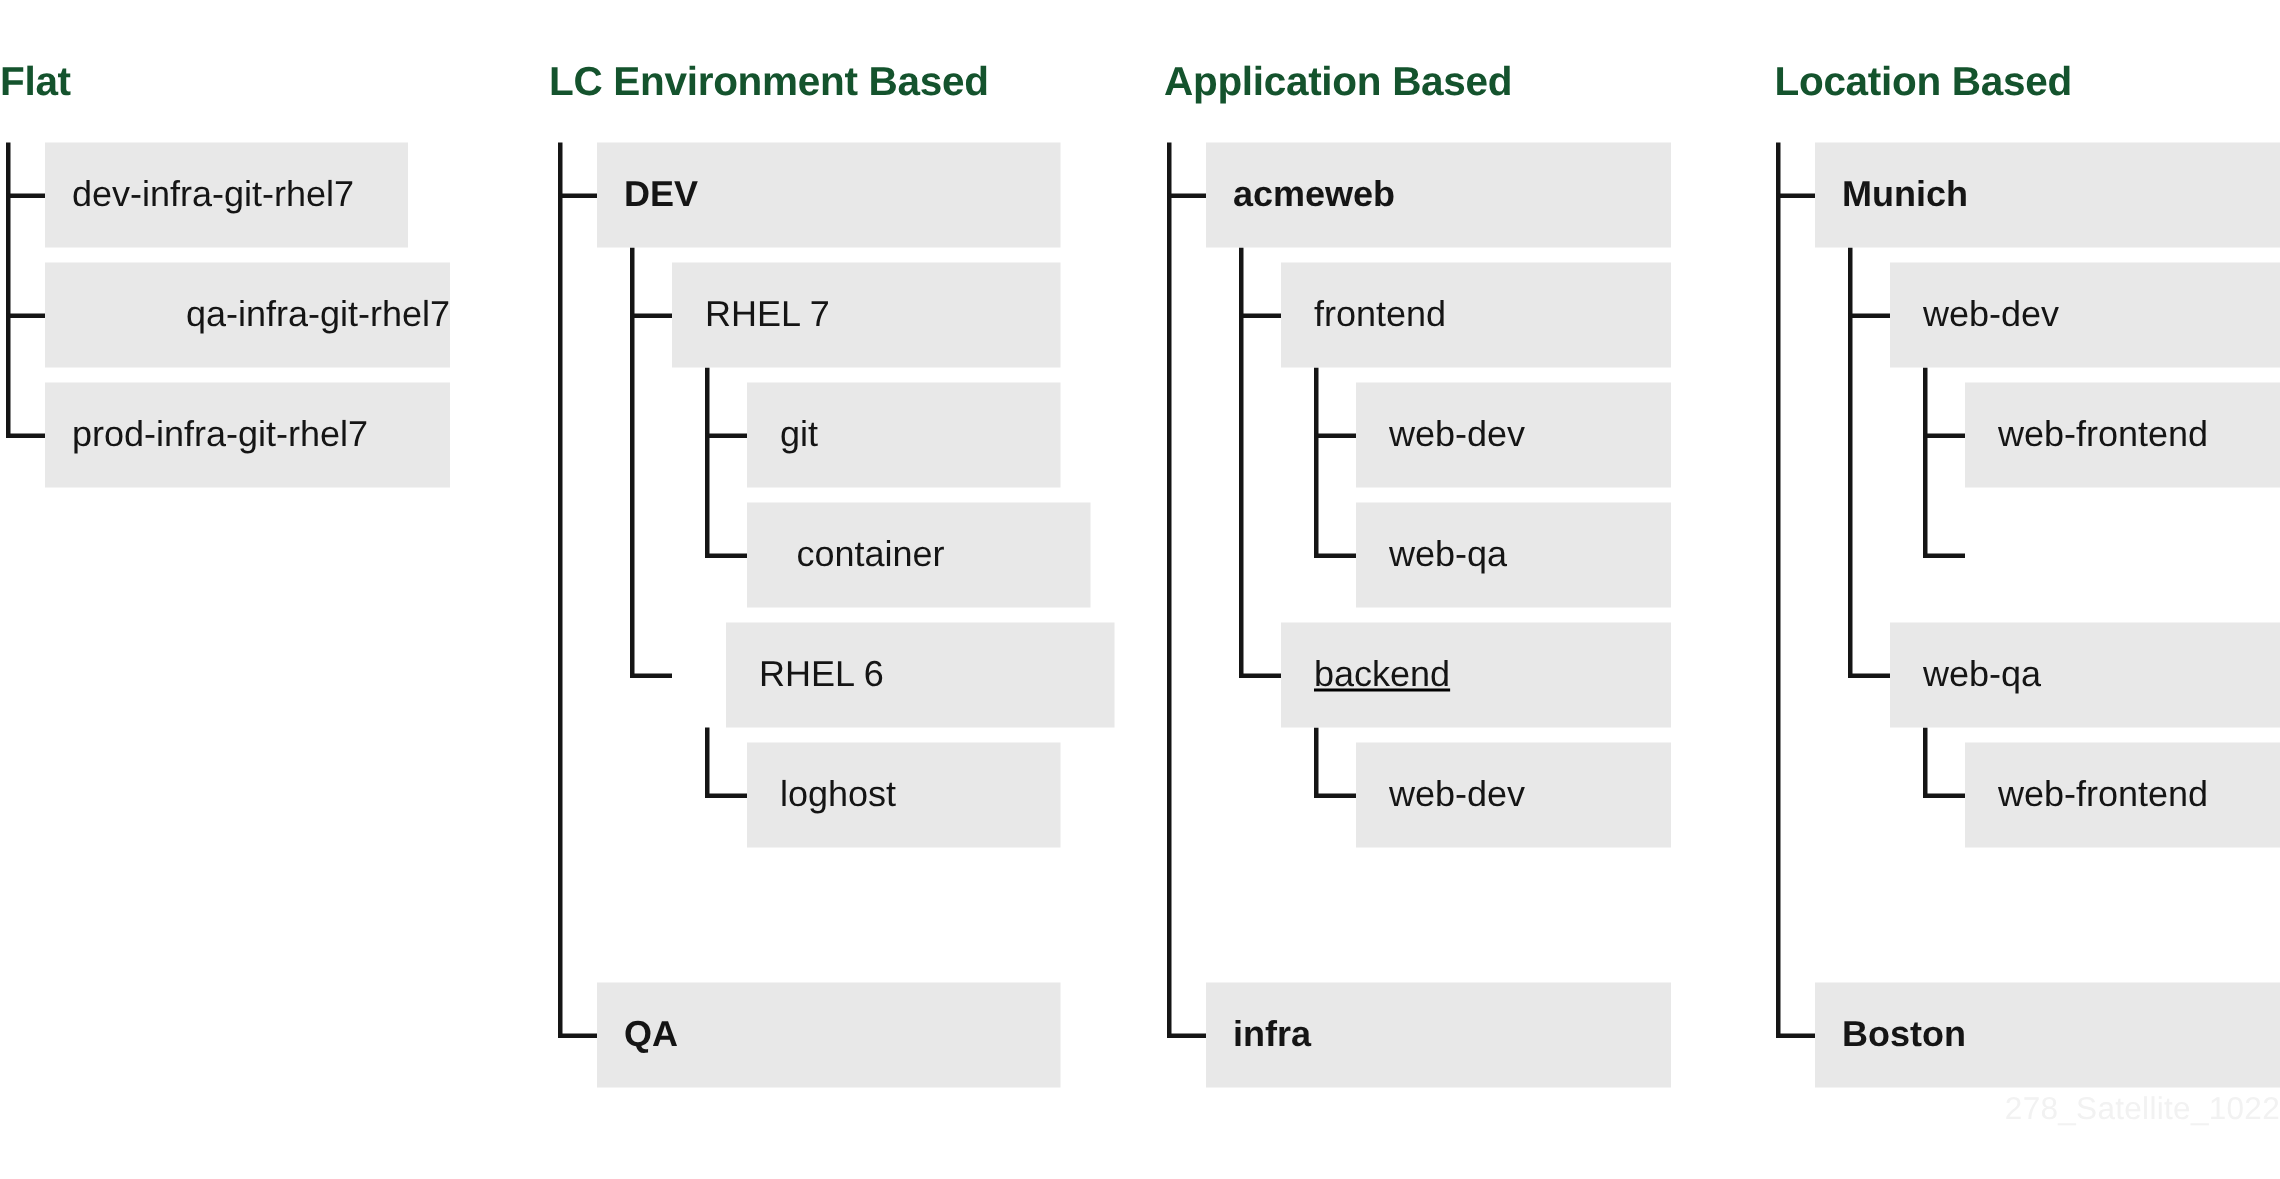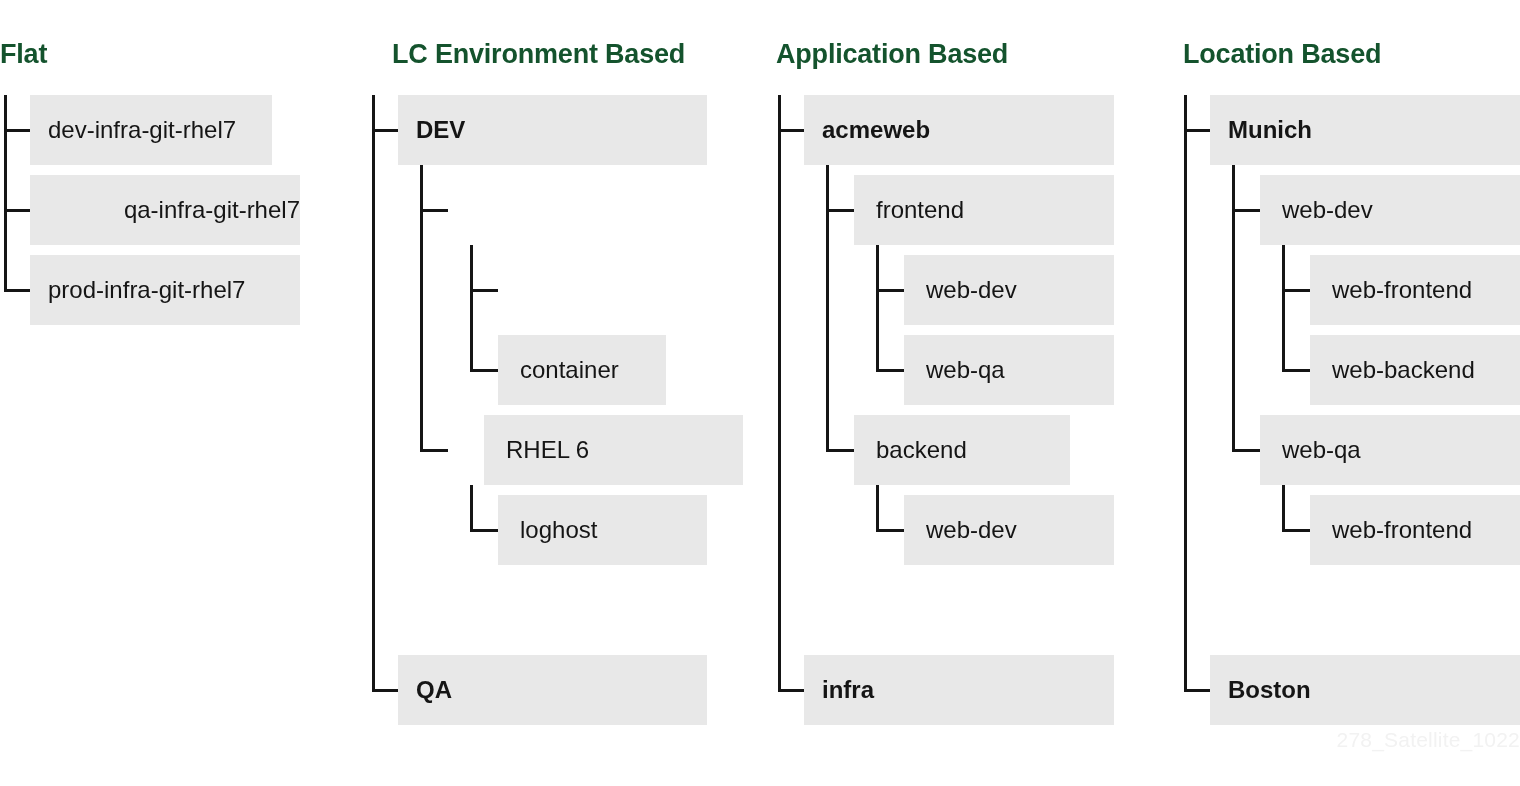--- a/index.html
+++ b/index.html
@@ -98,33 +98,39 @@
       <div class="connector-h" style="left: 4px; width: 26px; top: 208.5px;"></div>
       <div class="node-box" style="left: 30px; top: 175px; width: 270px; padding-left: 18px; justify-content: flex-end;">
         <span class="node-label">qa-infra-git-rhel7</span>
       </div>
       <div class="connector-h" style="left: 4px; width: 26px; top: 288.5px;"></div>
       <div class="node-box" style="left: 30px; top: 255px; width: 270px; padding-left: 18px;">
         <span class="node-label">prod-infra-git-rhel7</span>
       </div>
     </div>
     <div class="column" style="left: 0px; width: 1520px;">
-      <div class="col-title" style="left: 392px;">LC Environment Based</div>
+      <div class="col-title" style="left: 366px;">LC Environment Based</div>
       <div class="connector-v" style="left: 372px; top: 95px; height: 596.5px;"></div>
       <div class="connector-v" style="left: 420px; top: 165px; height: 286.5px;"></div>
       <div class="connector-v" style="left: 470px; top: 245px; height: 126.5px;"></div>
       <div class="connector-v" style="left: 470px; top: 485px; height: 46.5px;"></div>
       <div class="connector-h" style="left: 372px; width: 26px; top: 128.5px;"></div>
       <div class="node-box" style="left: 398px; top: 95px; width: 309px; padding-left: 18px;">
         <span class="node-label bold">DEV</span>
       </div>
       <div class="connector-h" style="left: 420px; width: 28px; top: 208.5px;"></div>
+      <div class="node-box" style="left: 448px; top: 175px; width: 259px; padding-left: 22px;">
+        <span class="node-label">RHEL 7</span>
+      </div>
       <div class="connector-h" style="left: 470px; width: 28px; top: 288.5px;"></div>
+      <div class="node-box" style="left: 498px; top: 255px; width: 209px; padding-left: 22px;">
+        <span class="node-label">git</span>
+      </div>
       <div class="connector-h" style="left: 470px; width: 28px; top: 368.5px;"></div>
-      <div class="node-box" style="left: 498px; top: 335px; width: 168px; padding-left: 22px;">
+      <div class="node-box" style="left: 498px; top: 335px; width: 229px; padding-left: 33px;">
         <span class="node-label">container</span>
       </div>
       <div class="connector-h" style="left: 420px; width: 28px; top: 448.5px;"></div>
       <div class="node-box" style="left: 448px; top: 415px; width: 259px; padding-left: 22px; margin-left: 36px;">
         <span class="node-label">RHEL 6</span>
       </div>
       <div class="connector-h" style="left: 470px; width: 28px; top: 528.5px;"></div>
       <div class="node-box" style="left: 498px; top: 495px; width: 209px; padding-left: 22px;">
         <span class="node-label">loghost</span>
       </div>
@@ -149,21 +155,21 @@
       </div>
       <div class="connector-h" style="left: 876px; width: 28px; top: 288.5px;"></div>
       <div class="node-box" style="left: 904px; top: 255px; width: 210px; padding-left: 22px;">
         <span class="node-label">web-dev</span>
       </div>
       <div class="connector-h" style="left: 876px; width: 28px; top: 368.5px;"></div>
       <div class="node-box" style="left: 904px; top: 335px; width: 210px; padding-left: 22px;">
         <span class="node-label">web-qa</span>
       </div>
       <div class="connector-h" style="left: 826px; width: 28px; top: 448.5px;"></div>
-      <div class="node-box" style="left: 854px; top: 415px; width: 216px; padding-left: 22px;">
+      <div class="node-box" style="left: 854px; top: 415px; width: 260px; padding-left: 22px; text-decoration: underline;">
         <span class="node-label">backend</span>
       </div>
       <div class="connector-h" style="left: 876px; width: 28px; top: 528.5px;"></div>
       <div class="node-box" style="left: 904px; top: 495px; width: 210px; padding-left: 22px;">
         <span class="node-label">web-dev</span>
       </div>
       <div class="connector-h" style="left: 778px; width: 26px; top: 688.5px;"></div>
       <div class="node-box" style="left: 804px; top: 655px; width: 310px; padding-left: 18px;">
         <span class="node-label bold">infra</span>
       </div>
@@ -180,23 +186,20 @@
       </div>
       <div class="connector-h" style="left: 1232px; width: 28px; top: 208.5px;"></div>
       <div class="node-box" style="left: 1260px; top: 175px; width: 260px; padding-left: 22px;">
         <span class="node-label">web-dev</span>
       </div>
       <div class="connector-h" style="left: 1282px; width: 28px; top: 288.5px;"></div>
       <div class="node-box" style="left: 1310px; top: 255px; width: 210px; padding-left: 22px;">
         <span class="node-label">web-frontend</span>
       </div>
       <div class="connector-h" style="left: 1282px; width: 28px; top: 368.5px;"></div>
-      <div class="node-box" style="left: 1310px; top: 335px; width: 210px; padding-left: 22px;">
-        <span class="node-label">web-backend</span>
-      </div>
       <div class="connector-h" style="left: 1232px; width: 28px; top: 448.5px;"></div>
       <div class="node-box" style="left: 1260px; top: 415px; width: 260px; padding-left: 22px;">
         <span class="node-label">web-qa</span>
       </div>
       <div class="connector-h" style="left: 1282px; width: 28px; top: 528.5px;"></div>
       <div class="node-box" style="left: 1310px; top: 495px; width: 210px; padding-left: 22px;">
         <span class="node-label">web-frontend</span>
       </div>
       <div class="connector-h" style="left: 1184px; width: 26px; top: 688.5px;"></div>
       <div class="node-box" style="left: 1210px; top: 655px; width: 310px; padding-left: 18px;">

